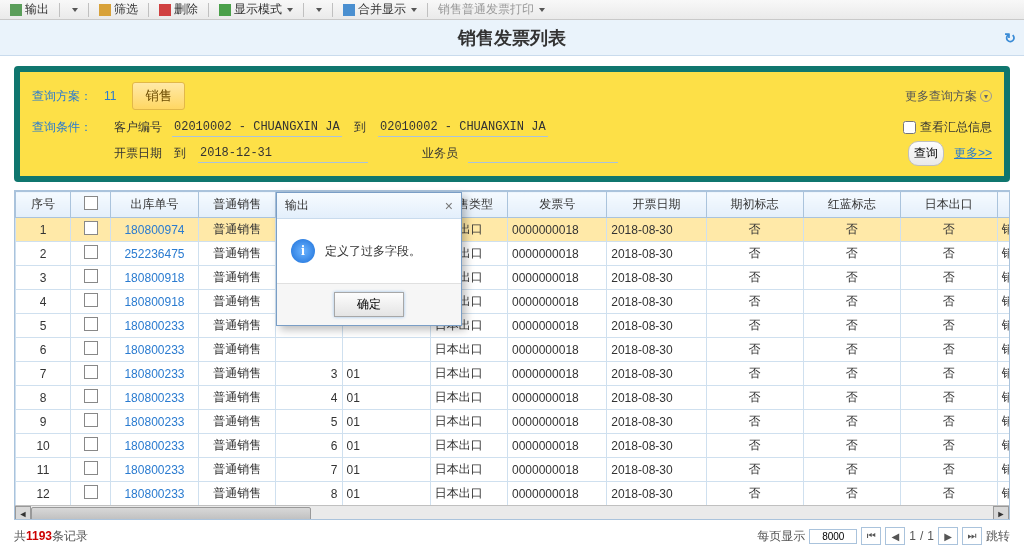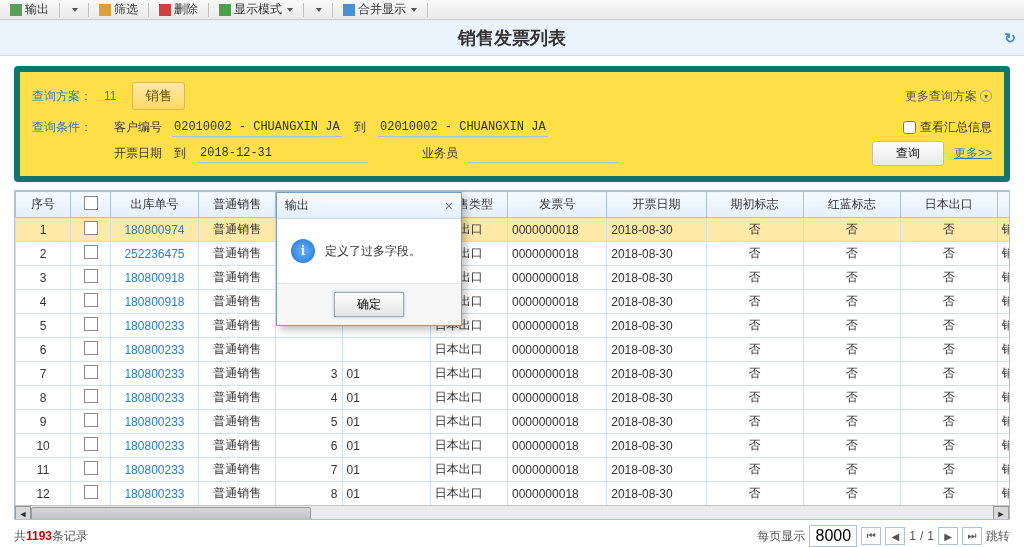--- a/index.html
+++ b/index.html
@@ -21,40 +21,40 @@
     .q-btn-sale { background: linear-gradient(#ffe9a8, #ffd763); border: 1px solid #e2b849; border-radius: 3px; padding: 4px 12px; color: #6b4b00; cursor: pointer; }
     .q-more { margin-left: auto; color: #555; cursor: pointer; display: flex; align-items: center; gap: 3px; }
     .q-more-chev { width: 12px; height: 12px; border: 1px solid #999; border-radius: 50%; display: inline-flex; align-items: center; justify-content: center; font-size: 8px; color: #666; }
     
     .cond-row { display: flex; align-items: center; gap: 10px; margin-top: 4px; }
     .cond-label { min-width: 56px; text-align: right; color: #333; }
     .cond-input { border: none; border-bottom: 1px solid #aac3dc; background: transparent; font-size: 12px; padding: 2px 2px; width: 170px; font-family: "Courier New", monospace; color: #333; }
     .cond-to { min-width: 16px; text-align: center; }
     .right-box { margin-left: auto; display: flex; align-items: center; gap: 10px; }
     .chk-summary { display: flex; align-items: center; gap: 4px; color: #333; }
-    .btn-query { background: linear-gradient(#fdfdfd,#e9e9e9); border: 1px solid #bfbfbf; border-radius: 3px; padding: 3px 23px; cursor: pointer; font-size: 12px; }
+    .btn-query { background: linear-gradient(#fdfdfd,#e9e9e9); border: 1px solid #bfbfbf; border-radius: 10px; padding: 3px 5px; cursor: pointer; font-size: 12px; }
     .link-more { color: #2a7bd0; cursor: pointer; text-decoration: underline; }
     
     .grid-wrap { margin: 0 14px; border: 1px solid #aac3dc; height: 330px; overflow: hidden; position: relative; }
     .grid-scroll { overflow: auto; height: 314px; }
     table.grid { border-collapse: collapse; table-layout: fixed; width: 1060px; }
     .grid th { background: linear-gradient(#f5faff,#e4effa); border: 1px solid #aac3dc; padding: 4px 2px; font-weight: normal; color: #333; font-size: 12px; height: 24px; }
     .grid td { border: 1px solid #cfe0ef; padding: 3px 4px; text-align: center; height: 22px; background: #fff; white-space: nowrap; overflow: hidden; }
     .grid tr.selected td { background: #ffe9a8; }
     .link-cell { color: #2a7bd0; cursor: pointer; }
     .chkcell { width: 14px; height: 14px; border: 1px solid #888; display: inline-block; background: #fff; }
     
     .hscroll { height: 16px; background: #eaeaea; border-top: 1px solid #c0c0c0; position: relative; }
     .hscroll-thumb { position: absolute; left: 0; top: 1px; height: 14px; width: 280px; background: linear-gradient(#d8d8d8,#bfbfbf); border: 1px solid #999; border-radius: 2px; }
     .hscroll-arrow { position: absolute; top: 0; width: 16px; height: 16px; background: #d8d8d8; border: 1px solid #999; display:flex; align-items:center; justify-content:center; font-size:9px; }
     
     .footer { position: absolute; bottom: 0; left: 14px; right: 14px; height: 22px; display: flex; align-items: center; font-size: 12px; color: #555; }
     .footer .rec-count { color: #c00; font-weight: bold; }
     .footer-right { margin-left: auto; display: flex; align-items:center; gap: 4px; }
-    .page-size-input { border: 1px solid #aac3dc; width: 48px; text-align: center; padding: 1px; font-size: 16px; }
+    .page-size-input { border: 1px solid #aac3dc; width: 48px; text-align: center; padding: 1px; font-size: 10px; }
     .pager-btn { border: 1px solid #aac3dc; background: #fff; width: 20px; height: 18px; display: inline-flex; align-items:center; justify-content:center; font-size: 10px; color: #555; cursor: pointer; }
     
     
     .modal { position: absolute; left: 276px; top: 192px; width: 186px; background: #fff; border: 1px solid #7a9ec6; box-shadow: 4px 4px 8px rgba(0,0,0,0.25); }
     .modal-title { background: linear-gradient(#f7fbff,#e3effb); padding: 4px 8px; font-size: 12px; color: #333; display: flex; align-items: center; justify-content: space-between; border-bottom: 1px solid #c9dbed; }
     .modal-close { cursor: pointer; color: #777; font-size: 14px; }
     .modal-body { padding: 20px 14px; display: flex; align-items: center; gap: 10px; }
     .info-icon { width: 24px; height: 24px; border-radius: 50%; background: radial-gradient(#6cb4ff,#1a6ed8); color: #fff; font-weight: bold; display: flex; align-items: center; justify-content: center; font-family: Georgia, serif; font-size: 14px; }
     .modal-footer { padding: 8px; text-align: center; border-top: 1px solid #e0e0e0; background: #f6f6f6; }
     .modal-ok { padding: 3px 22px; background: linear-gradient(#fdfdfd,#e4e4e4); border: 1px solid #a7a7a7; cursor: pointer; font-size: 12px; box-shadow: 0 0 3px #9cc3ea; }
@@ -91,20 +91,24 @@
   <div class="toolbar-btn">
       <span class="arrow-down"></span>
     </div>
   <span class="toolbar-sep"></span>
   <div class="toolbar-btn">
       <span class="tb-icon" style="background:#4a8fd0"></span>
       <span>合并显示</span>
       <span class="arrow-down"></span>
     </div>
   <span class="toolbar-sep"></span>
+  <div class="toolbar-btn" style="color:#999">
+      <span>销售普通发票打印</span>
+      <span class="arrow-down"></span>
+    </div>
 </div>
 
 <div class="title-bar">
   <span>销售发票列表</span>
   <span class="refresh-icon">↻</span>
 </div>
 
 <div class="query-panel">
   <div class="query-row">
     <span class="q-label">查询方案：</span>

